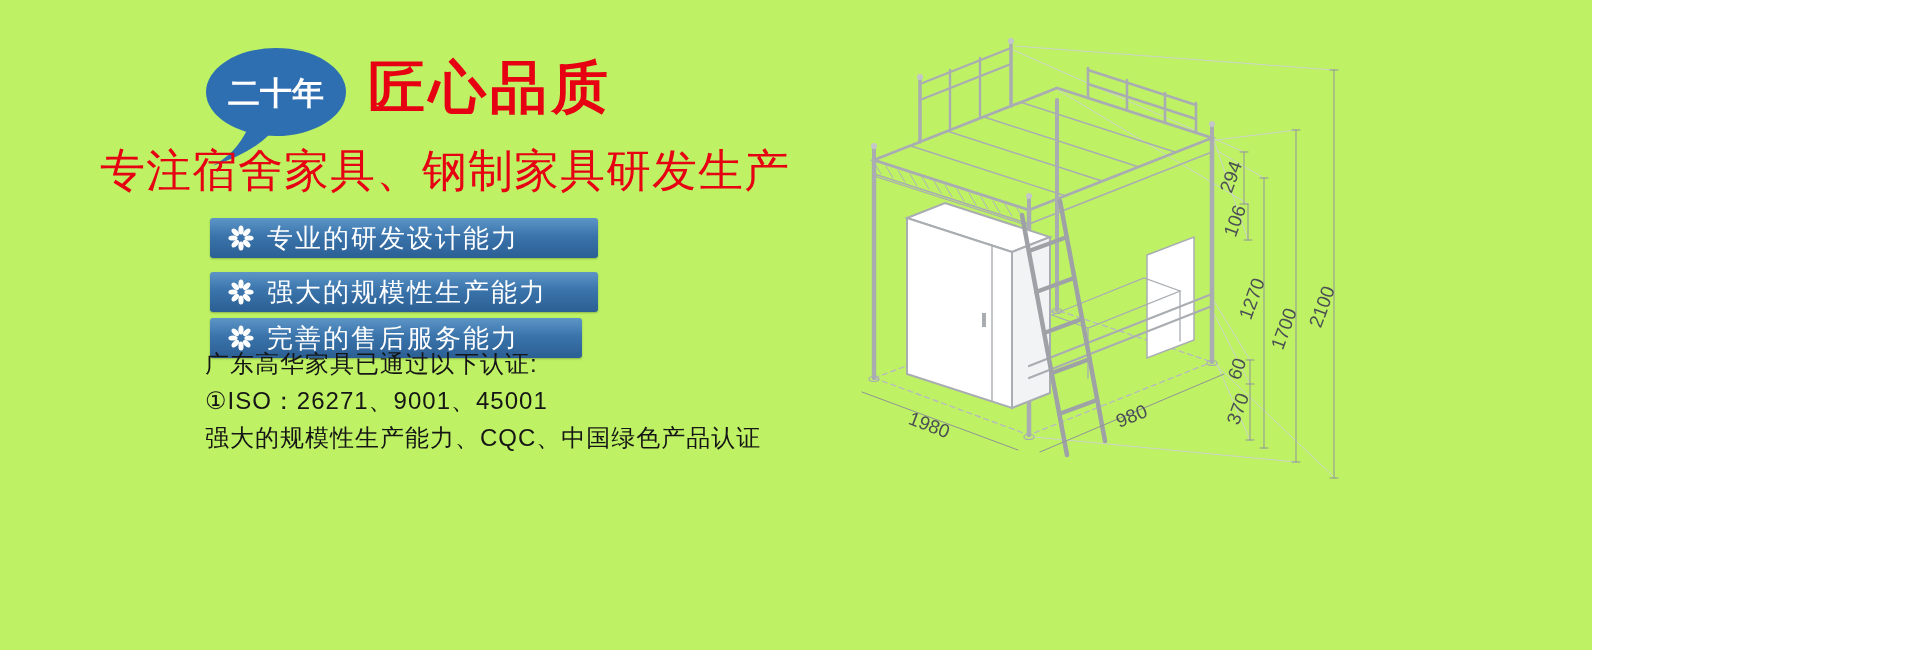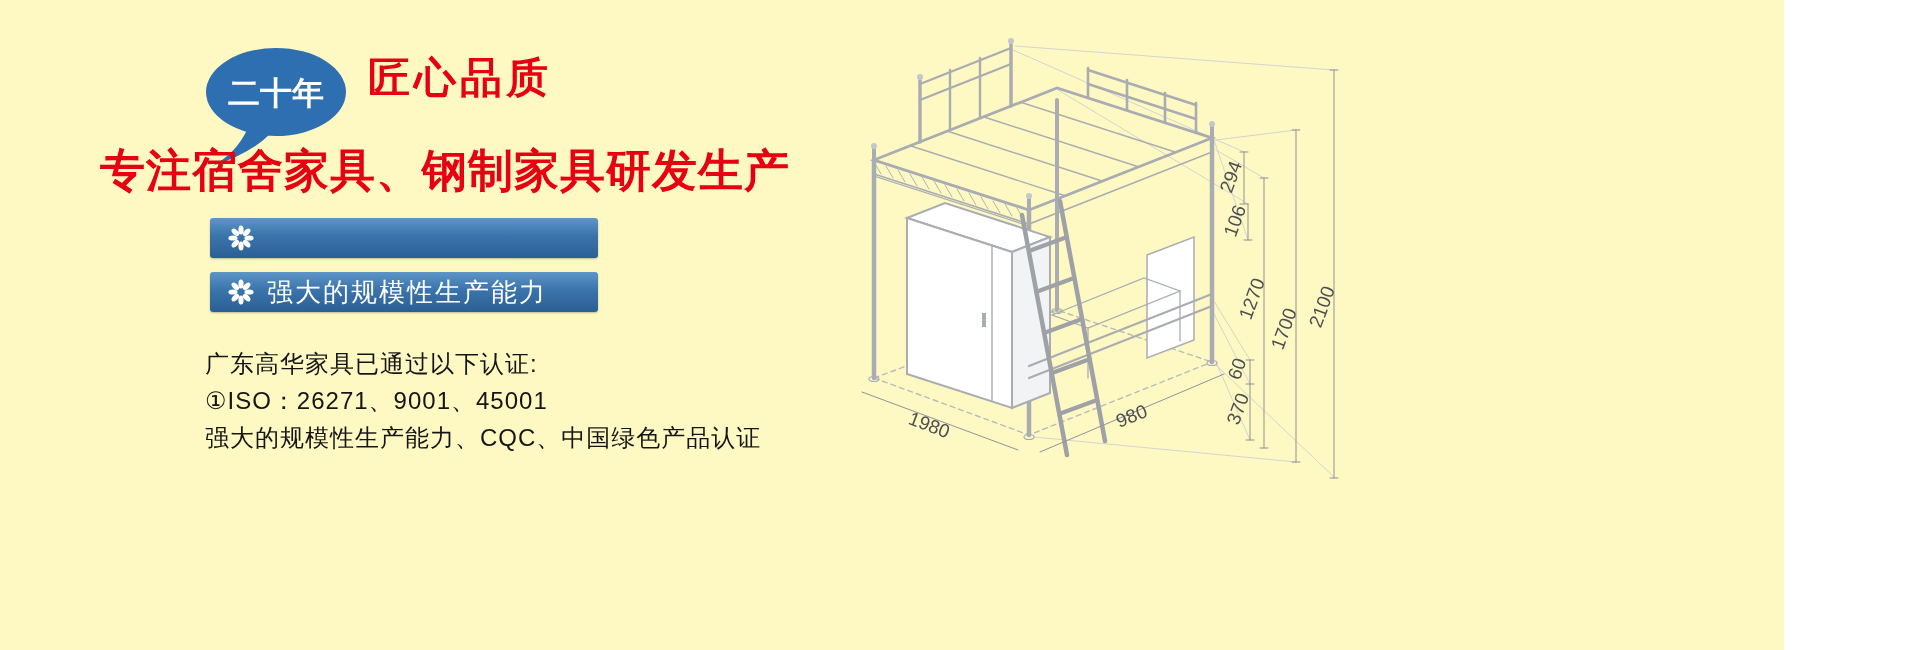--- a/index.html
+++ b/index.html
@@ -1,21 +1,21 @@
 <!DOCTYPE html>
 <html><head>
 <meta charset="utf-8">
 <style>
   html,body{margin:0;padding:0;}
   body{width:1920px;height:650px;background:#ffffff;font-family:"Liberation Sans","DejaVu Sans",sans-serif;overflow:hidden;}
-  .canvas{position:relative;width:1784px;height:650px;background:#fef9c3;}
+  .canvas{position:relative;width:1592px;height:650px;background:#bef264;}
 
   .bubble-wrap{position:absolute;left:196px;top:44px;width:165px;height:130px;}
-  .badge-title{position:absolute;left:368px;top:50px;font-size:42px;font-weight:900;color:#e60012;letter-spacing:4px;white-space:nowrap;}
-  .headline{position:absolute;left:100px;top:141px;font-size:45px;font-weight:700;color:#e60012;letter-spacing:1px;white-space:nowrap;text-align:center;}
+  .badge-title{position:absolute;left:368px;top:50px;font-size:57px;font-weight:900;color:#e60012;letter-spacing:4px;white-space:nowrap;}
+  .headline{position:absolute;left:100px;top:141px;font-size:45px;font-weight:400;color:#e60012;letter-spacing:1px;white-space:nowrap;text-align:center;}
 
   .features{position:absolute;left:210px;top:218px;display:flex;flex-direction:column;gap:6px;}
   .feature-bar{height:40px;border-radius:3px;background:linear-gradient(180deg,#5d95c6 0%,#3a74ab 45%,#2b5f94 100%);display:flex;align-items:center;gap:13px;padding:0 18px;box-sizing:border-box;box-shadow:0 1px 2px rgba(0,0,0,0.25);}
   .feature-bar.w1{width:388px;}
   .feature-bar.w2{width:388px;margin-top:8px;}
   .feature-bar.w3{width:372px;}
   .feature-label{color:#ffffff;font-size:26px;letter-spacing:2px;white-space:nowrap;}
   .flower{width:26px;height:26px;flex:0 0 auto;}
 
   .certs{position:absolute;left:205px;top:350px;display:flex;flex-direction:column;gap:9px;}
@@ -48,37 +48,54 @@
           <ellipse cx="13" cy="5" rx="2.6" ry="4.6" transform="rotate(45 13 13)"></ellipse>
           <ellipse cx="13" cy="5" rx="2.6" ry="4.6" transform="rotate(90 13 13)"></ellipse>
           <ellipse cx="13" cy="5" rx="2.6" ry="4.6" transform="rotate(135 13 13)"></ellipse>
           <ellipse cx="13" cy="5" rx="2.6" ry="4.6" transform="rotate(180 13 13)"></ellipse>
           <ellipse cx="13" cy="5" rx="2.6" ry="4.6" transform="rotate(225 13 13)"></ellipse>
           <ellipse cx="13" cy="5" rx="2.6" ry="4.6" transform="rotate(270 13 13)"></ellipse>
           <ellipse cx="13" cy="5" rx="2.6" ry="4.6" transform="rotate(315 13 13)"></ellipse>
         </g>
         <circle cx="13" cy="13" r="2.4" fill="#3a74ab"></circle>
       </svg>
+      <span class="feature-label">专业的研发设计能力</span>
     </div>
     <div class="feature-bar w2">
       <svg class="flower" viewBox="0 0 26 26">
         <g fill="#ffffff">
           <ellipse cx="13" cy="5" rx="2.6" ry="4.6"></ellipse>
           <ellipse cx="13" cy="5" rx="2.6" ry="4.6" transform="rotate(45 13 13)"></ellipse>
           <ellipse cx="13" cy="5" rx="2.6" ry="4.6" transform="rotate(90 13 13)"></ellipse>
           <ellipse cx="13" cy="5" rx="2.6" ry="4.6" transform="rotate(135 13 13)"></ellipse>
           <ellipse cx="13" cy="5" rx="2.6" ry="4.6" transform="rotate(180 13 13)"></ellipse>
           <ellipse cx="13" cy="5" rx="2.6" ry="4.6" transform="rotate(225 13 13)"></ellipse>
           <ellipse cx="13" cy="5" rx="2.6" ry="4.6" transform="rotate(270 13 13)"></ellipse>
           <ellipse cx="13" cy="5" rx="2.6" ry="4.6" transform="rotate(315 13 13)"></ellipse>
         </g>
         <circle cx="13" cy="13" r="2.4" fill="#3a74ab"></circle>
       </svg>
       <span class="feature-label">强大的规模性生产能力</span>
     </div>
+    <div class="feature-bar w3">
+      <svg class="flower" viewBox="0 0 26 26">
+        <g fill="#ffffff">
+          <ellipse cx="13" cy="5" rx="2.6" ry="4.6"></ellipse>
+          <ellipse cx="13" cy="5" rx="2.6" ry="4.6" transform="rotate(45 13 13)"></ellipse>
+          <ellipse cx="13" cy="5" rx="2.6" ry="4.6" transform="rotate(90 13 13)"></ellipse>
+          <ellipse cx="13" cy="5" rx="2.6" ry="4.6" transform="rotate(135 13 13)"></ellipse>
+          <ellipse cx="13" cy="5" rx="2.6" ry="4.6" transform="rotate(180 13 13)"></ellipse>
+          <ellipse cx="13" cy="5" rx="2.6" ry="4.6" transform="rotate(225 13 13)"></ellipse>
+          <ellipse cx="13" cy="5" rx="2.6" ry="4.6" transform="rotate(270 13 13)"></ellipse>
+          <ellipse cx="13" cy="5" rx="2.6" ry="4.6" transform="rotate(315 13 13)"></ellipse>
+        </g>
+        <circle cx="13" cy="13" r="2.4" fill="#3a74ab"></circle>
+      </svg>
+      <span class="feature-label">完善的售后服务能力</span>
+    </div>
   </div>
 
   <div class="certs">
     <div class="cert-line">广东高华家具已通过以下认证:</div>
     <div class="cert-line">①ISO：26271、9001、45001</div>
     <div class="cert-line">强大的规模性生产能力、CQC、中国绿色产品认证</div>
   </div>
 
   <svg class="drawing" width="580" height="540" viewBox="0 0 580 540">
     <g stroke="#a9adb2" fill="none" stroke-linecap="round">

